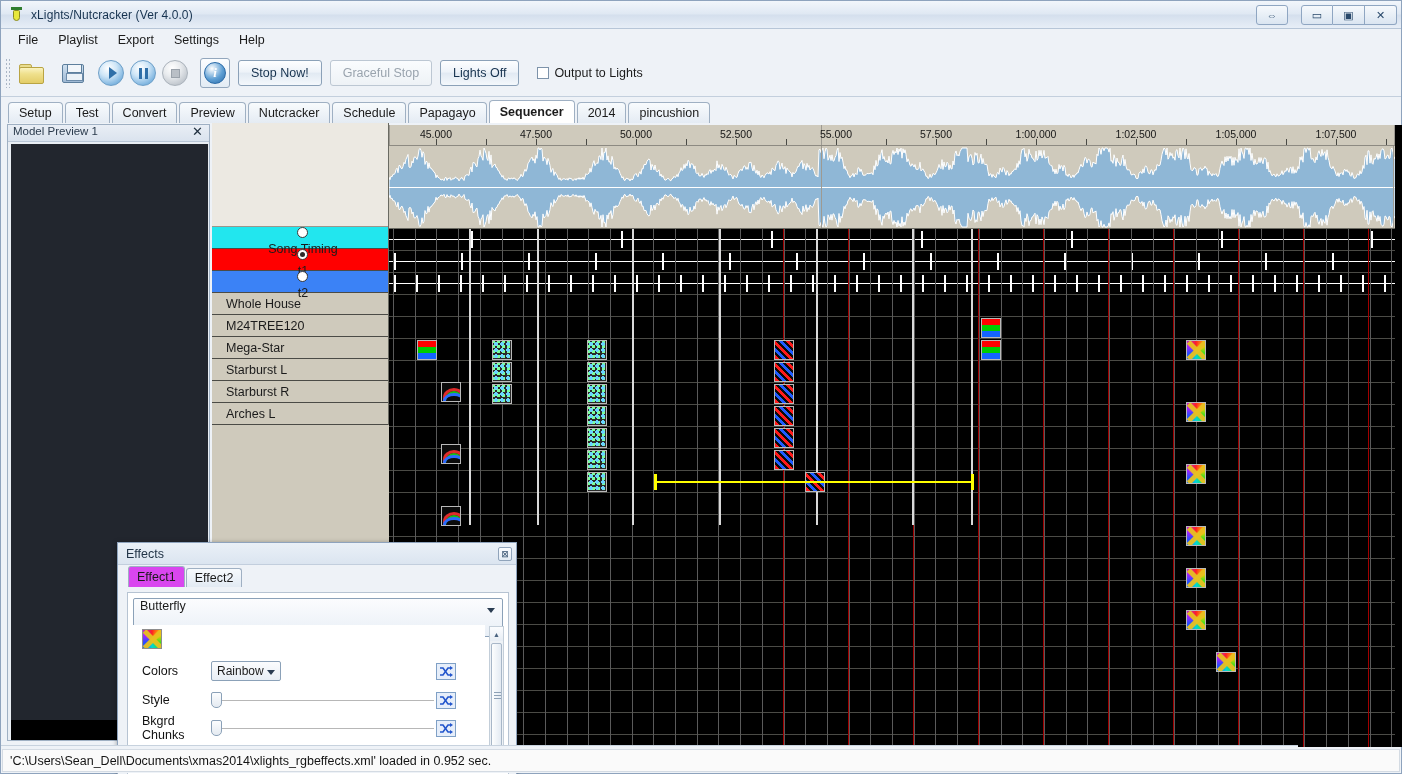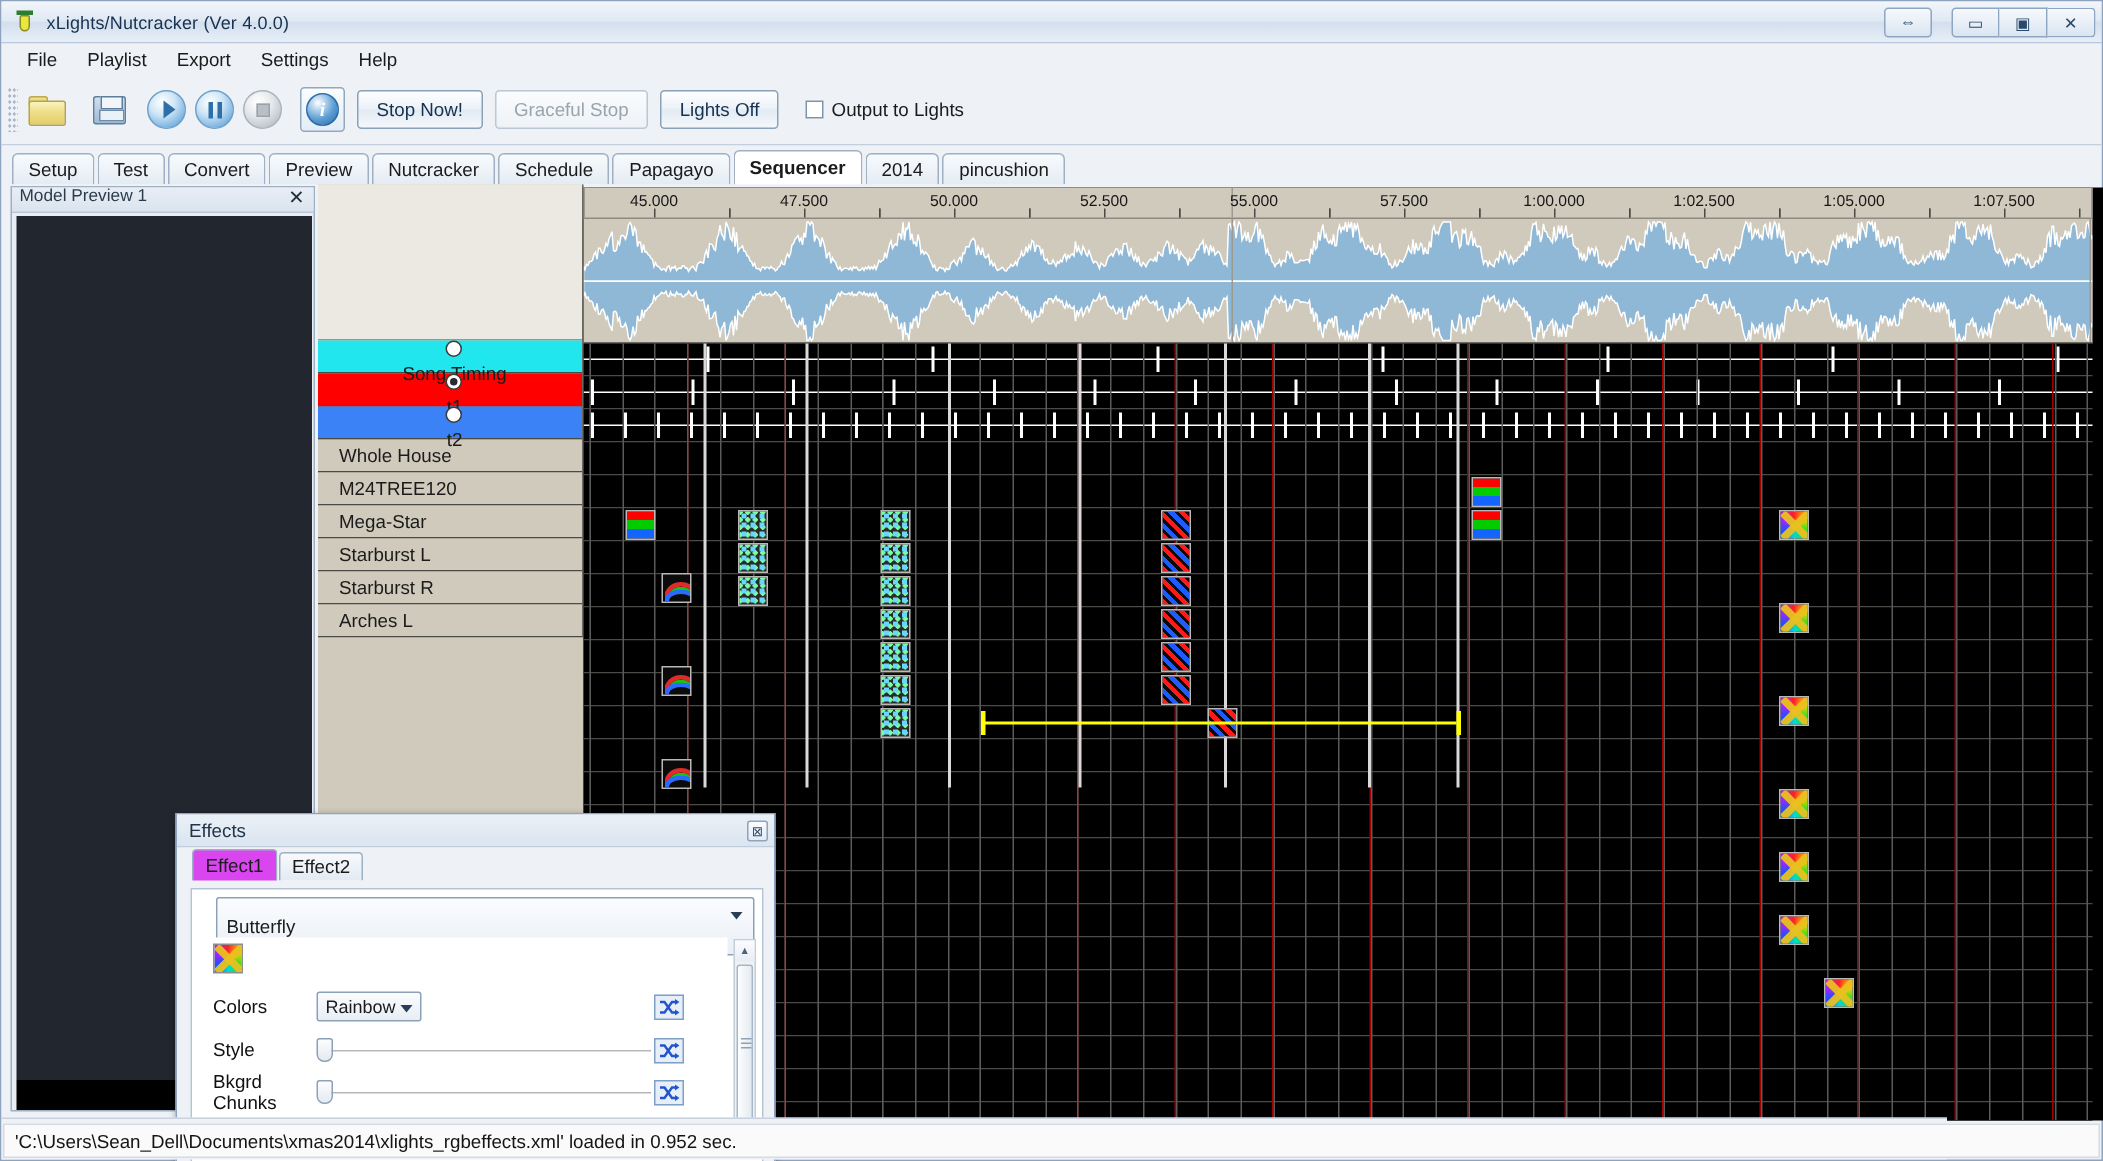--- a/index.html
+++ b/index.html
@@ -200,24 +200,24 @@
      background:linear-gradient(180deg,#fafcff,#e2ebf4); font-size:9px;
      display:flex; align-items:center; justify-content:center; color:#33506e; }
   #eff-tabs { display:flex; align-items:flex-end; padding:5px 0 0 10px; height:22px;
      background:#eef2f7; }
   .etab { height:19px; padding:0 8px; border:1px solid #9fb0c3; border-bottom:none;
      border-radius:3px 3px 0 0; font-size:12.5px; margin-right:1px;
      background:linear-gradient(180deg,#f7fafd,#e2eaf3); display:flex; align-items:center; }
   .etab.active { background:#d946ef; height:21px; }
   #eff-inner { position:absolute; left:9px; top:49px; width:382px; height:185px;
      background:#fff; border:1px solid #b6c3d2; }
-  #eff-combo { position:relative; margin:5px 5px 0 16px; height:39px;
+  #eff-combo { position:relative; margin:5px 5px 0 5px; height:39px;
      border:1px solid #8ba1b8; border-radius:2px;
      background:linear-gradient(180deg,#fbfcfe,#e9eff6);
-     display:flex; align-items:center; padding:0 6px; font-size:12.5px; }
+     display:flex; align-items:flex-start; padding:0 6px; font-size:12.5px; }
   #eff-combo .arw { position:absolute; right:7px; top:9px; width:0; height:0;
      border-left:4px solid transparent; border-right:4px solid transparent;
      border-top:5px solid #2b3d52; }
   #eff-panel { position:absolute; left:5px; top:32px; width:352px; height:148px;
      background:#fff; overflow:hidden; }
   #eff-icon { position:absolute; left:9px; top:4px; width:20px; height:20px;
      border:1px solid #8d8d8d; }
   .prow { position:absolute; left:0; width:352px; height:28px; display:flex;
      align-items:center; }
   .plabel { width:78px; font-size:12.5px; padding-left:9px; color:#101010; }

